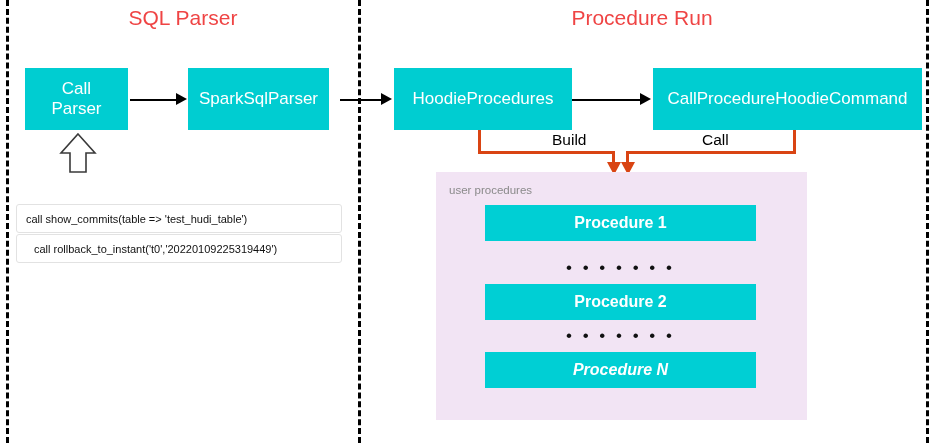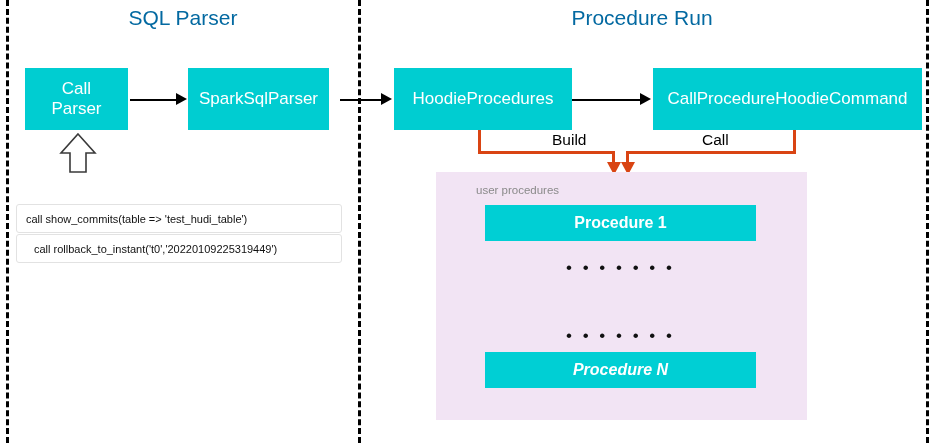--- a/index.html
+++ b/index.html
@@ -19,21 +19,21 @@
     position: absolute;
     top: 0;
     width: 0;
     height: 443px;
     border-left: 3px dashed #000000;
   }
   .section-title {
     position: absolute;
     text-align: center;
     font-size: 21px;
-    color: #0369a1;
+    color: #ef4444;
     white-space: nowrap;
   }
   .node {
     position: absolute;
     background: #00CED1;
     background: #00cdd1;
     color: #ffffff;
     display: flex;
     align-items: center;
     justify-content: center;
@@ -190,23 +190,24 @@
   <div class="ol-head" style="left:607px; top:162px;"></div>
   <div class="edge-label" style="left:547px; top:131px;">Build</div>
 
   <div class="ol-v" style="left:793px; top:130px; height:24px;"></div>
   <div class="ol-h" style="left:626px; top:151px; width:170px;"></div>
   <div class="ol-v" style="left:626px; top:151px; height:13px;"></div>
   <div class="ol-head" style="left:621px; top:162px;"></div>
   <div class="edge-label" style="left:697px; top:131px;">Call</div>
 
   <div class="proc-panel" style="left:436px; top:172px; width:371px; height:248px;">
-    <div class="proc-panel-label" style="left:13px; top:12px;margin-left:27px;">user procedures</div>
+    <div class="proc-panel-label" style="left:13px; top:12px;">user procedures</div>
 
     <div class="proc-box" style="left:49px; top:33px; width:271px; height:36px;">Procedure 1</div>
     <div class="dots" style="left:49px; top:86px; width:271px;">• • • • • • •</div>
 
+    <div class="proc-box" style="left:49px; top:112px; width:271px; height:36px;">Procedure 2</div>
     <div class="dots" style="left:49px; top:154px; width:271px;">• • • • • • •</div>
 
     <div class="proc-box" style="left:49px; top:180px; width:271px; height:36px;font-style:italic;">Procedure N</div>
   </div>
 
 </div>
 
 </body></html>

